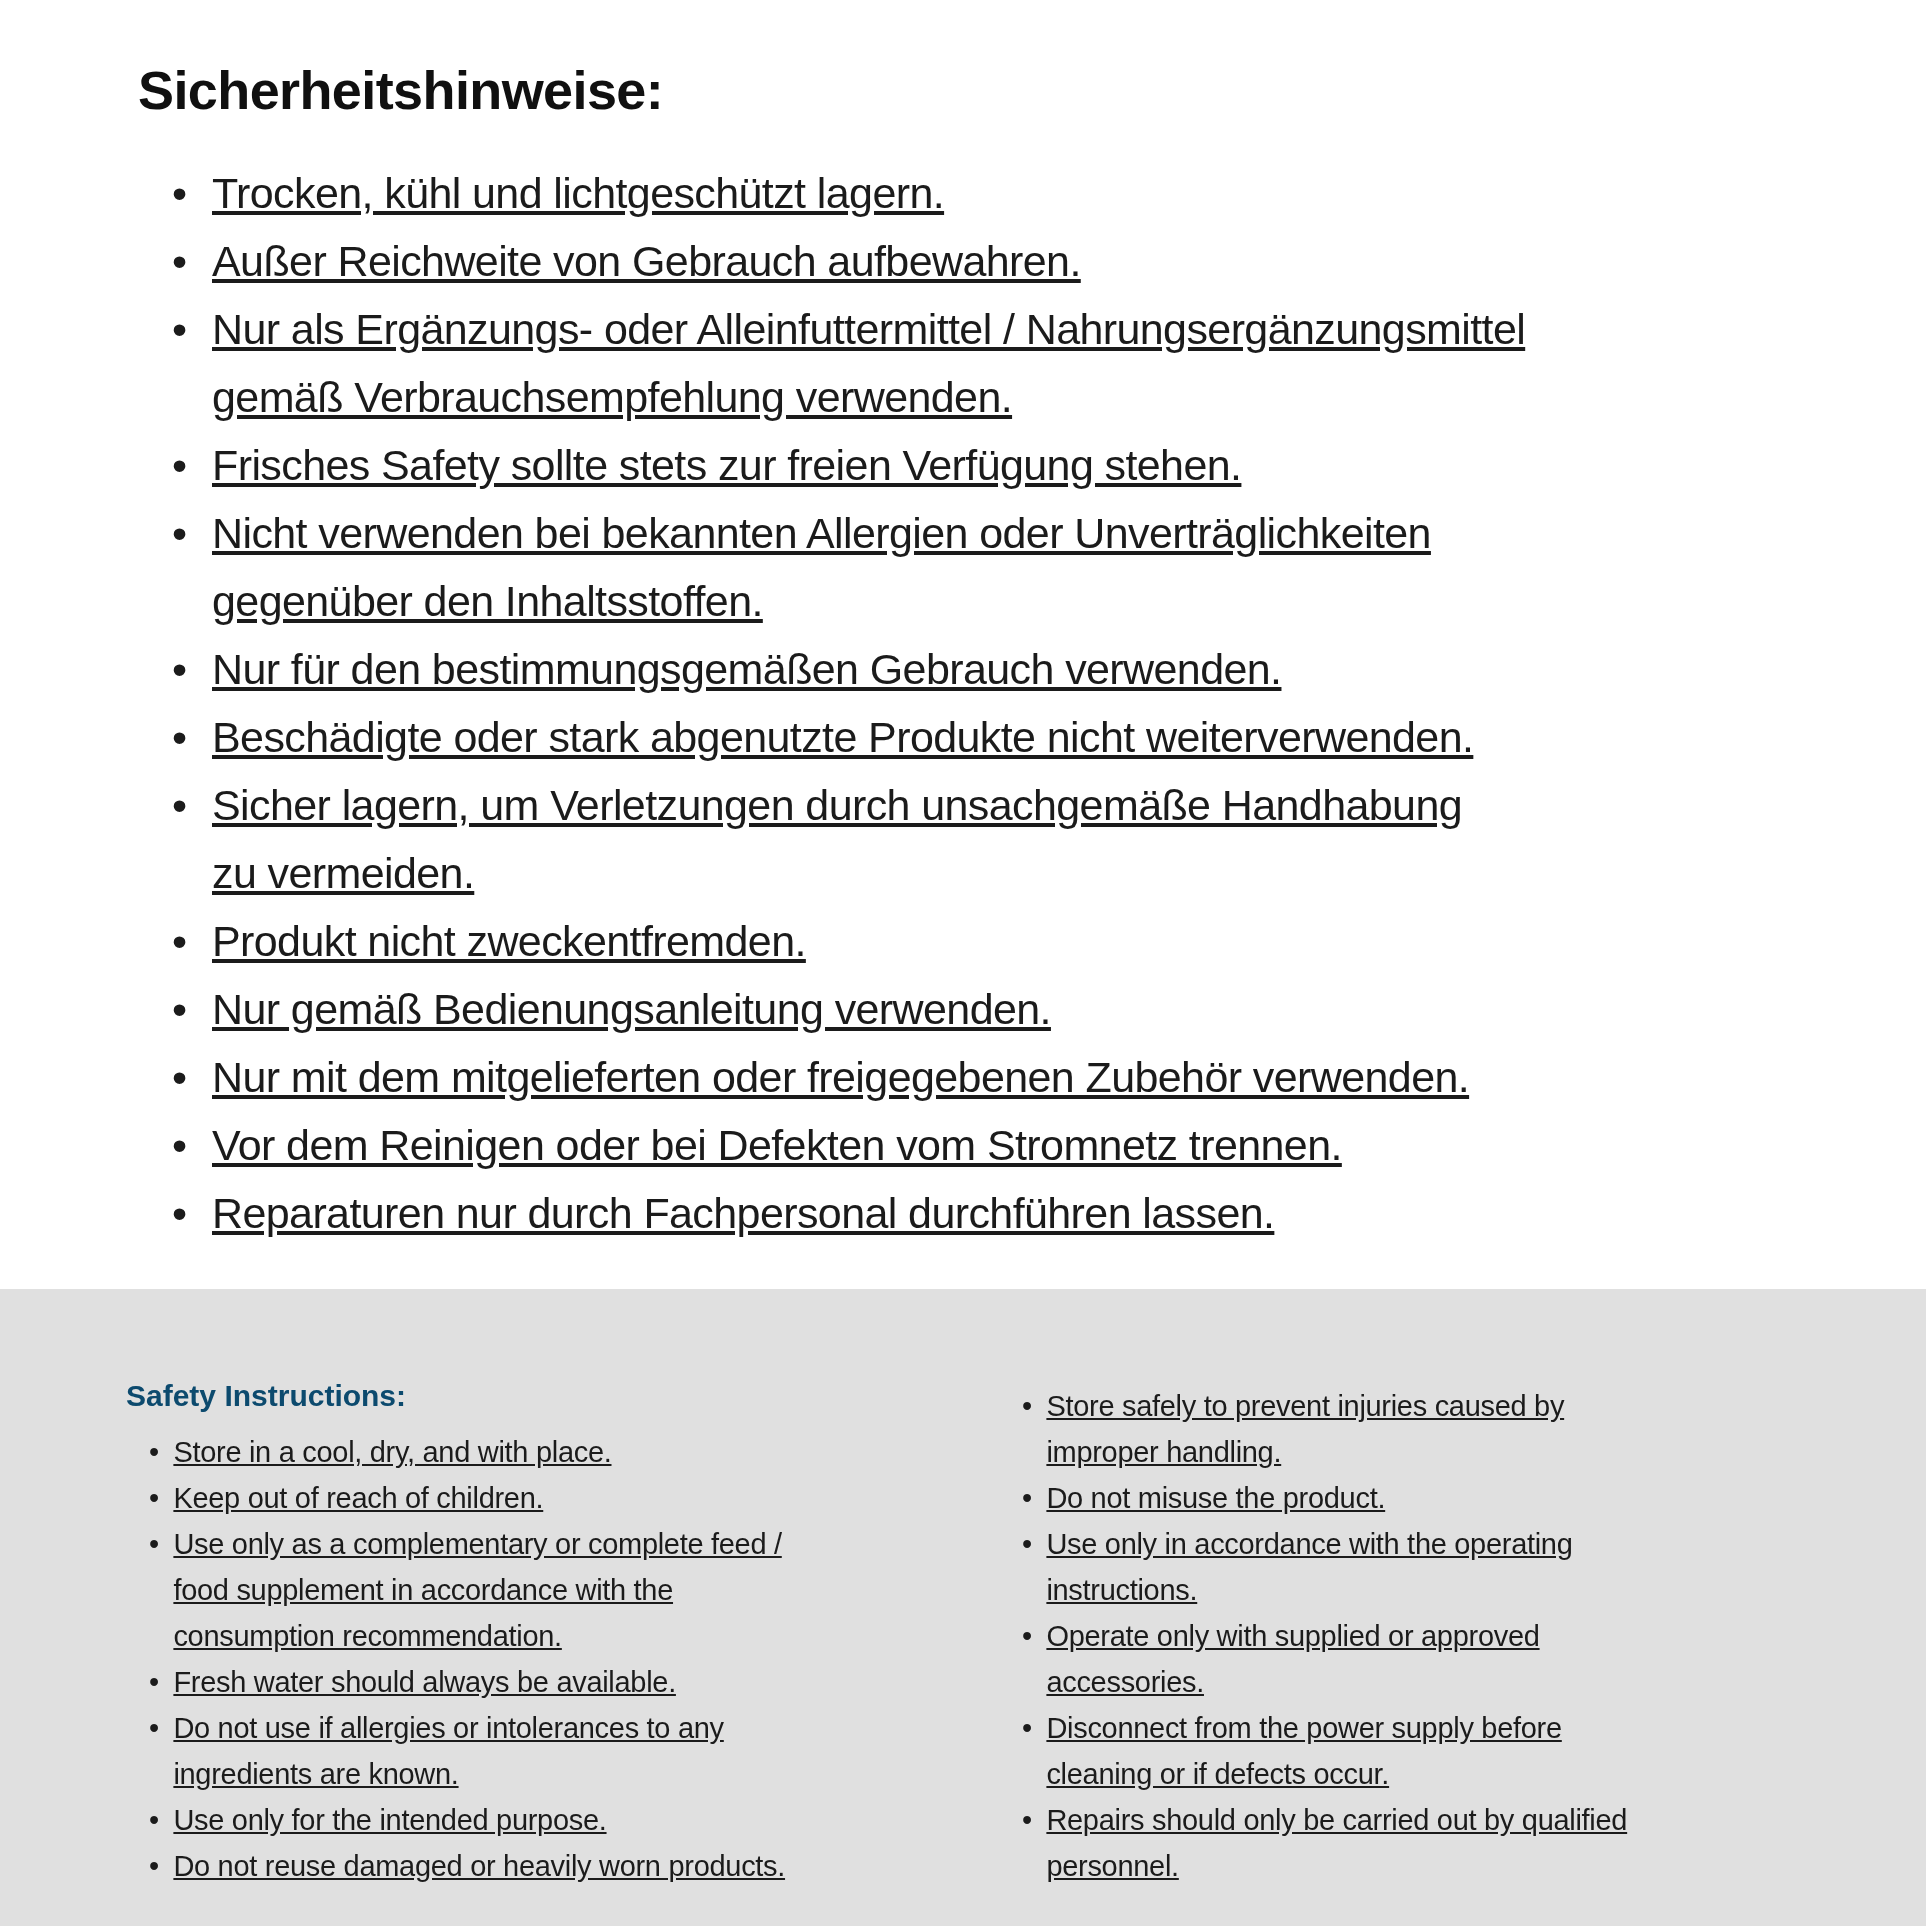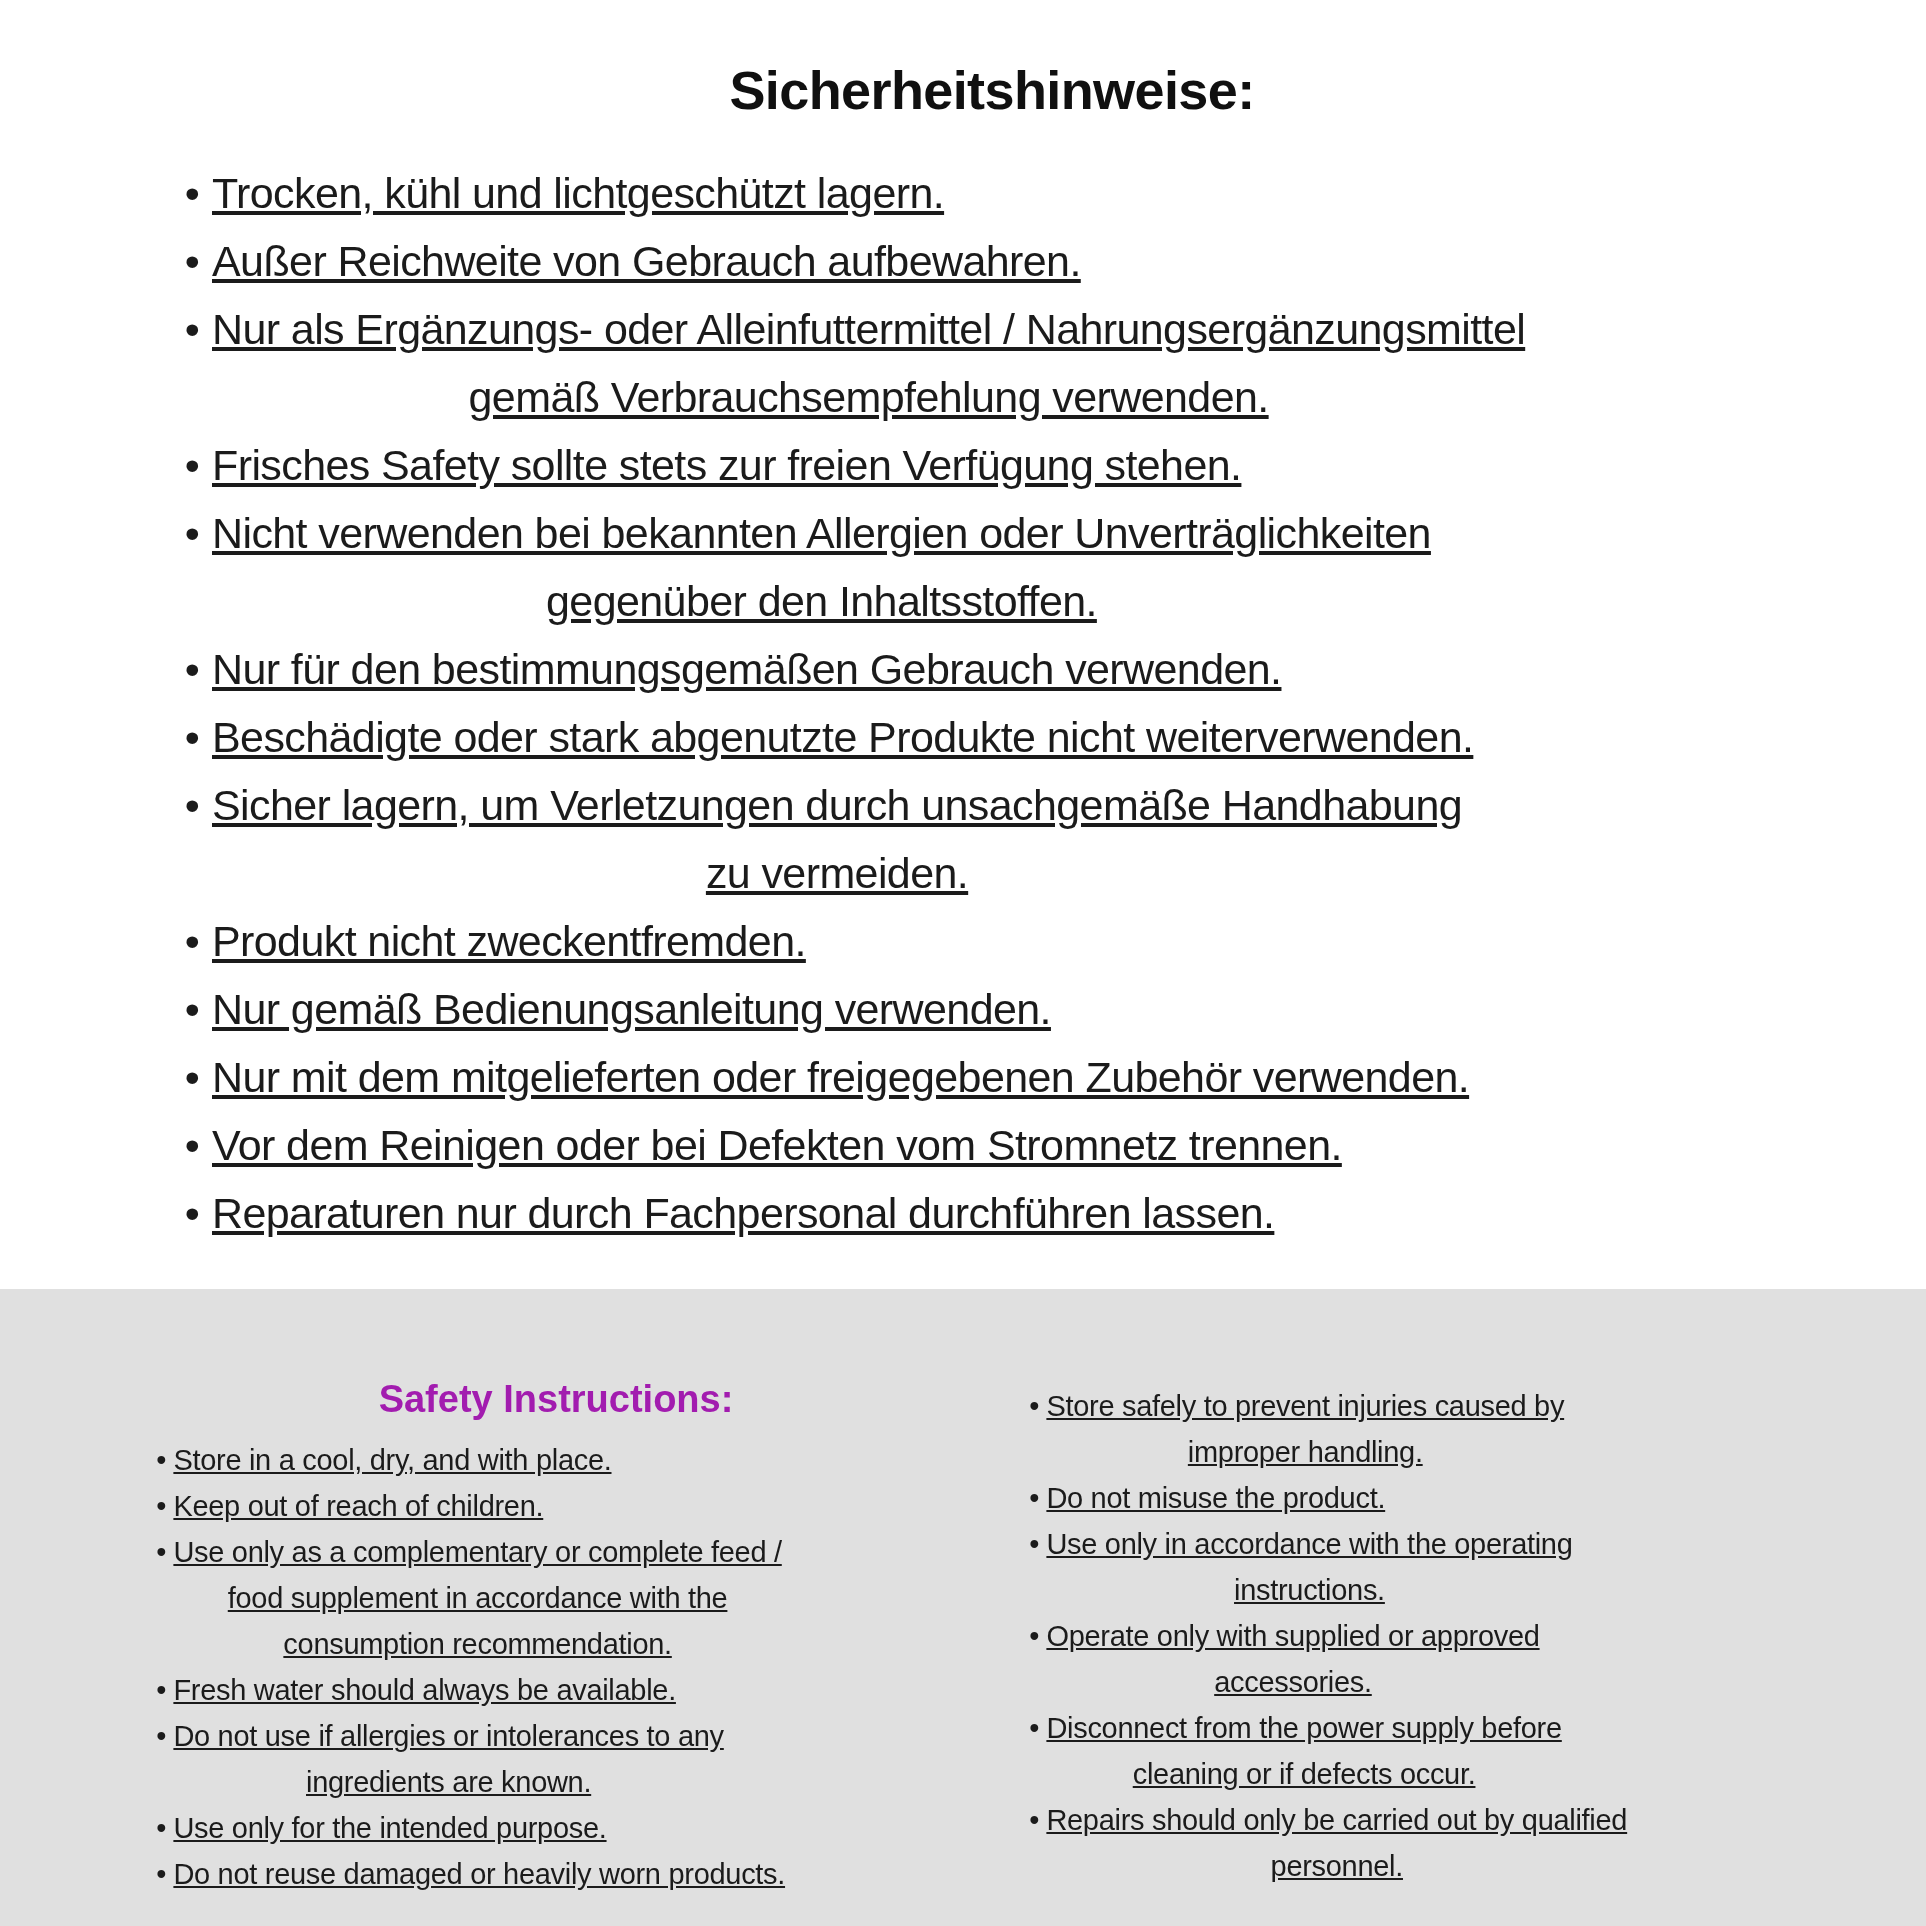--- a/index.html
+++ b/index.html
@@ -8,21 +8,20 @@
     background: #ffffff;
   }
   .page {
     position: relative;
     width: 1926px;
     height: 1926px;
     background: #ffffff;
     font-family: "Liberation Sans", "DejaVu Sans", sans-serif;
     color: #1b1b1b;
     overflow: hidden;
-    text-align: center;
   }
 
   
   .de {
     position: absolute;
     left: 138px;
     top: 63px;
     width: 1708px;
   }
   .de h1 {
@@ -62,24 +61,24 @@
     width: 860px;
   }
   .en .col-right {
     position: absolute;
     left: 1022px;
     top: 94px;
     width: 815px;
   }
   .en h2 {
     margin: 0 0 16.7px 0;
-    font-size: 38px;
+    font-size: 30px;
     line-height: 1.1;
     font-weight: 700;
-    color: #a21caf;
+    color: #0c4a6e;
   }
   .en-list {
     font-size: 29px;
     line-height: 46px;
     letter-spacing: -0.3px;
   }
   .en-list .row { display: flex; }
   .en-list .dot {
     flex: 0 0 24.4px;
     width: 24.4px;

